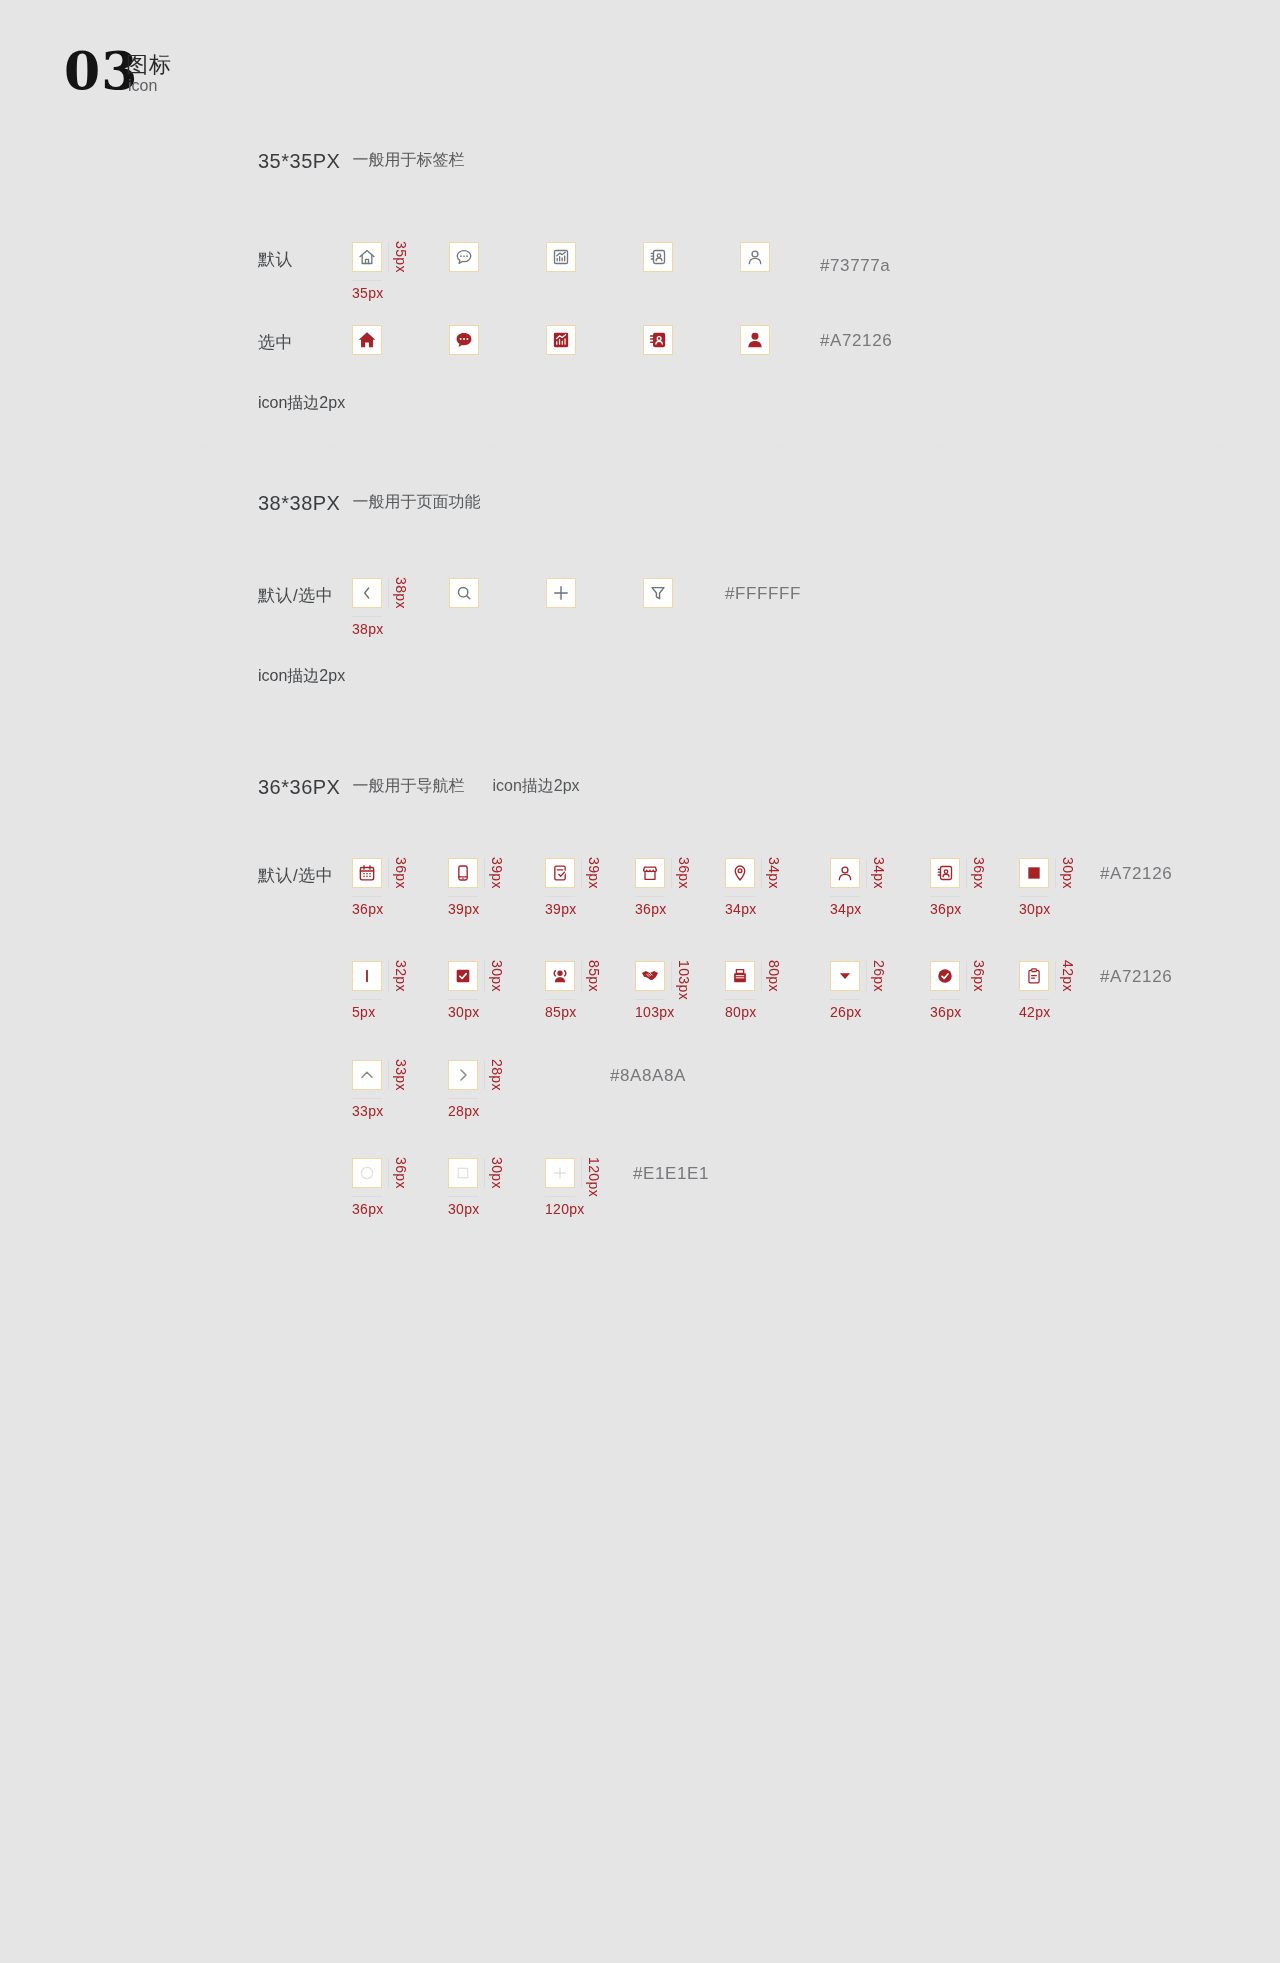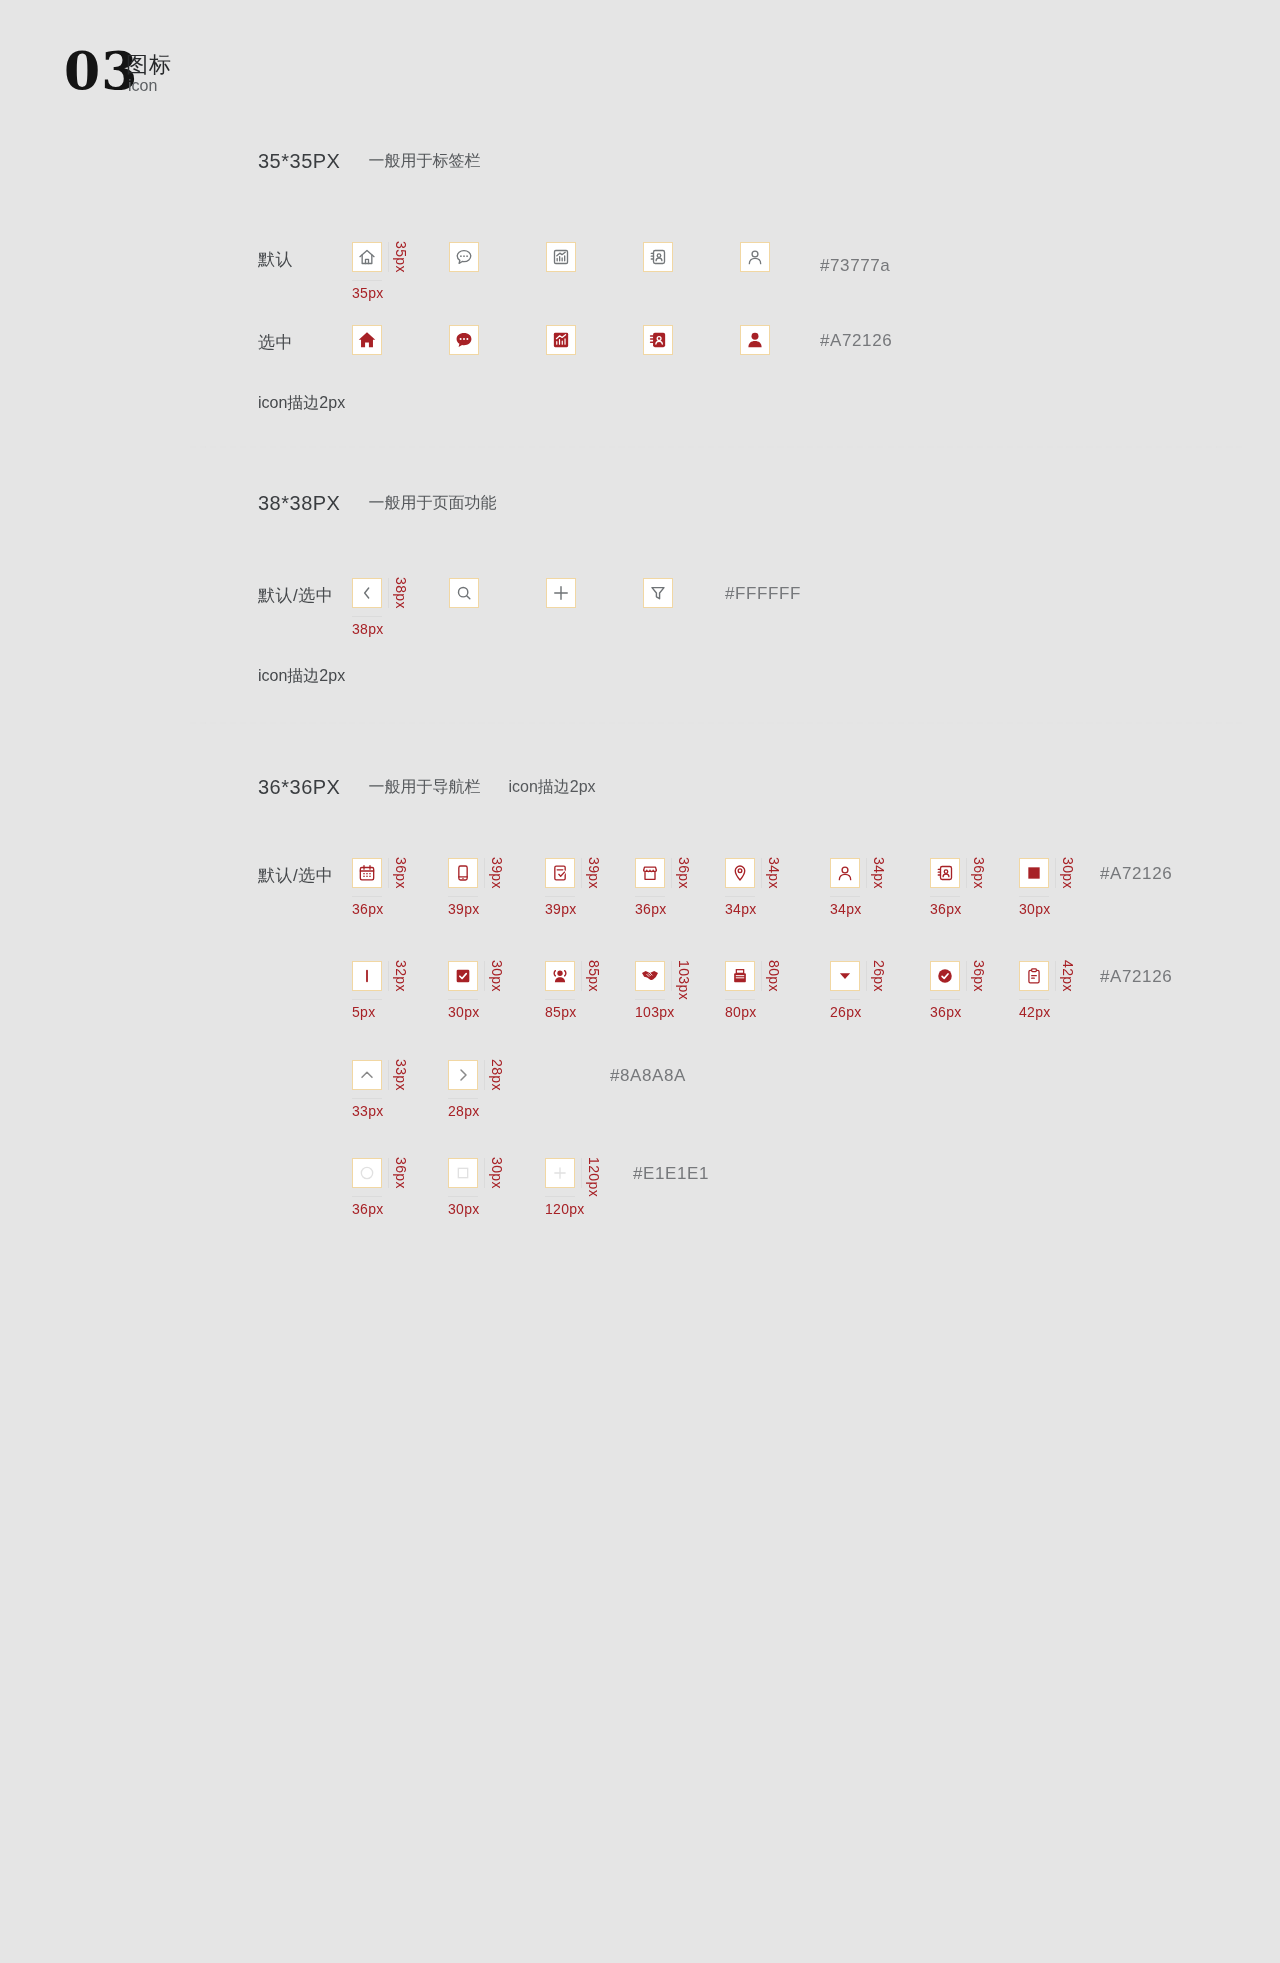--- a/index.html
+++ b/index.html
@@ -4,23 +4,23 @@
 <style>
   *{margin:0;padding:0;box-sizing:border-box}
   html,body{background:#fff}
   body{font-family:"Liberation Sans","DejaVu Sans",sans-serif;color:#3c3f42}
   .page{position:relative;width:1280px;height:1963px;background:#e5e5e5;overflow:hidden}
   .abs{position:absolute}
   .chapter-num{font-family:"DejaVu Serif","Liberation Serif",serif;font-size:52px;font-weight:700;color:#141414;line-height:1;letter-spacing:1px}
   .chapter-title{font-size:22px;color:#27292b;letter-spacing:1px}
   .chapter-sub{font-size:16px;color:#5e6164}
   .desc{font-size:17px;color:#303335;letter-spacing:.5px}
-  .sec-head{display:flex;align-items:center}
+  .sec-head{display:flex;align-items:flex-start}
   .sec-title{font-size:20px;color:#3a3d40;letter-spacing:.5px}
-  .sec-usage{font-size:16px;color:#55585b;margin-left:28px}
+  .sec-usage{font-size:16px;color:#55585b;margin-left:12px}
   .sec-note-inline{font-size:16px;color:#55585b;margin-left:28px}
   .sec-note{font-size:16px;color:#46494c}
   .row-label{font-size:17px;color:#46494c;letter-spacing:.5px}
   .hex{font-size:17px;color:#76787b;letter-spacing:.6px}
   .row{position:absolute;display:flex}
   .cell{position:relative;width:97px;height:72px}
   .box{position:absolute;left:0;top:0;width:30px;height:30px;border:1px solid #f1d7a3;background:#fff;display:flex;align-items:center;justify-content:center}
   .vline{position:absolute;left:36px;top:0;width:1px;height:30px;background:#dbdbdb}
   .vlab{position:absolute;left:41px;top:-1px;writing-mode:vertical-rl;font-size:14px;color:#a72126;letter-spacing:.4px}
   .hline{position:absolute;left:0;top:38px;width:30px;height:1px;background:#dbdbdb}

